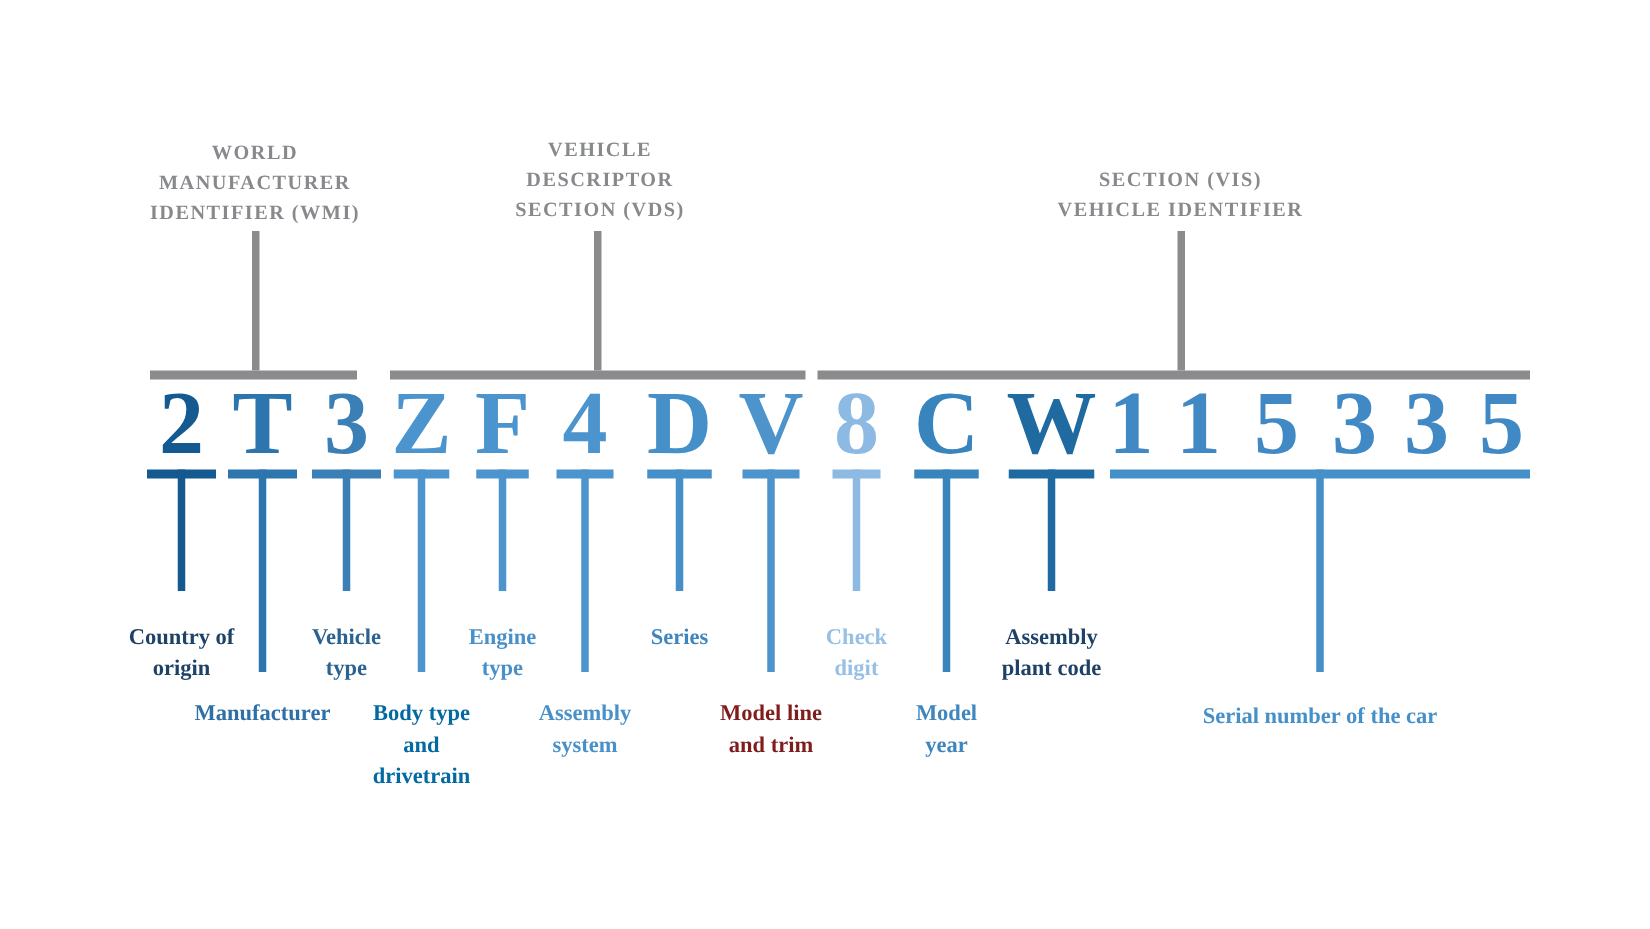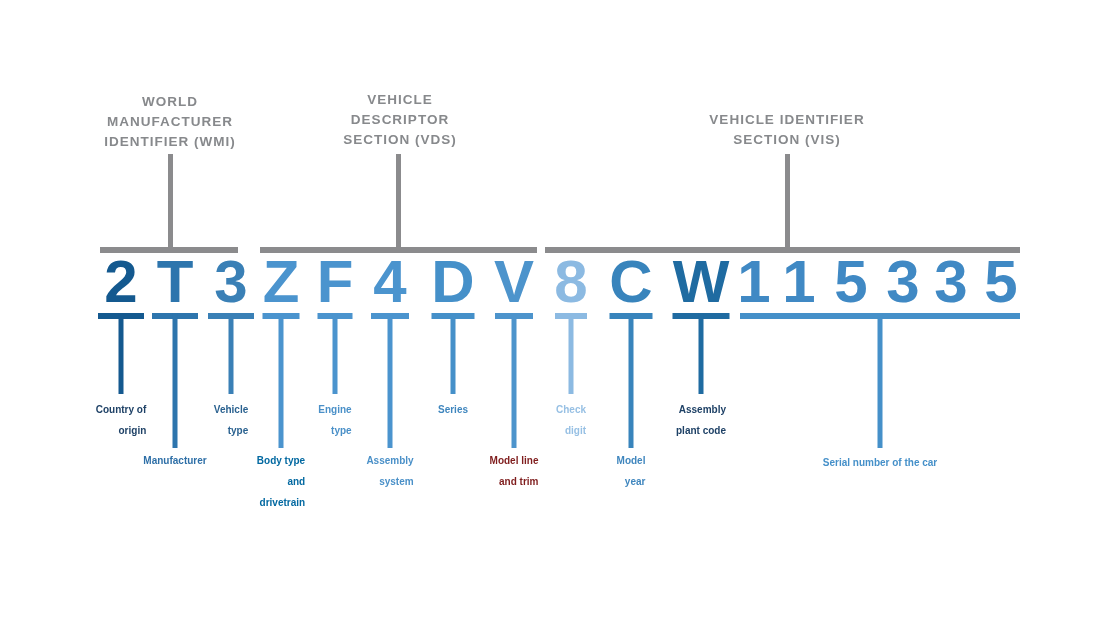--- a/index.html
+++ b/index.html
@@ -1,18 +1,18 @@
 <!DOCTYPE html>
 <html><head>
 <meta charset="utf-8">
 <style>
   html,body{margin:0;padding:0;background:#ffffff;}
   .canvas{
     position:relative;width:1100px;height:619px;background:#ffffff;overflow:hidden;
-    font-family:Liberation Sans, sans-serif;
+    font-family:Liberation Serif, serif;
   }
   
   .section-label{
     position:absolute;transform:translateX(-50%);text-align:center;
     color:#87898c;font-weight:bold;font-size:13.5px;letter-spacing:1px;line-height:20px;
     white-space:nowrap;
   }
   #wmi-label{left:170px;top:92px;}
   #vds-label{left:400px;top:90px;}
   #vis-label{left:787px;top:110px;}
@@ -27,42 +27,42 @@
   
   .vin-char{
     position:absolute;top:252px;transform:translateX(-50%);
     font-weight:bold;font-size:60px;line-height:60px;white-space:nowrap;
   }
   
   .tick-bar{position:absolute;top:313px;height:6px;transform:translateX(-50%);}
   .tick-stem{position:absolute;top:313px;width:5px;transform:translateX(-50%);}
   
   .char-label{
-    position:absolute;transform:translateX(-50%);text-align:right;
-    font-weight:bold;font-size:10px;line-height:21px;white-space:nowrap;
+    position:absolute;transform:translateX(-50%);text-align:center;
+    font-weight:bold;font-size:15px;line-height:21px;white-space:nowrap;margin-top:16px;
   }
 </style>
 </head>
 <body>
 
 <div class="canvas">
 
   <div class="section-label" id="wmi-label">
     <div>WORLD</div>
     <div>MANUFACTURER</div>
     <div>IDENTIFIER (WMI)</div>
   </div>
   <div class="section-label" id="vds-label">
     <div>VEHICLE</div>
     <div>DESCRIPTOR</div>
     <div>SECTION (VDS)</div>
   </div>
   <div class="section-label" id="vis-label">
+    <div>SECTION (VIS)</div>
     <div>VEHICLE IDENTIFIER</div>
-    <div>SECTION (VIS)</div>
   </div>
 
   <div class="stem" id="wmi-stem"></div>
   <div class="stem" id="vds-stem"></div>
   <div class="stem" id="vis-stem"></div>
   <div class="bracket" id="wmi-bracket"></div>
   <div class="bracket" id="vds-bracket"></div>
   <div class="bracket" id="vis-bracket"></div>
 
   <div id="vin-layer">

